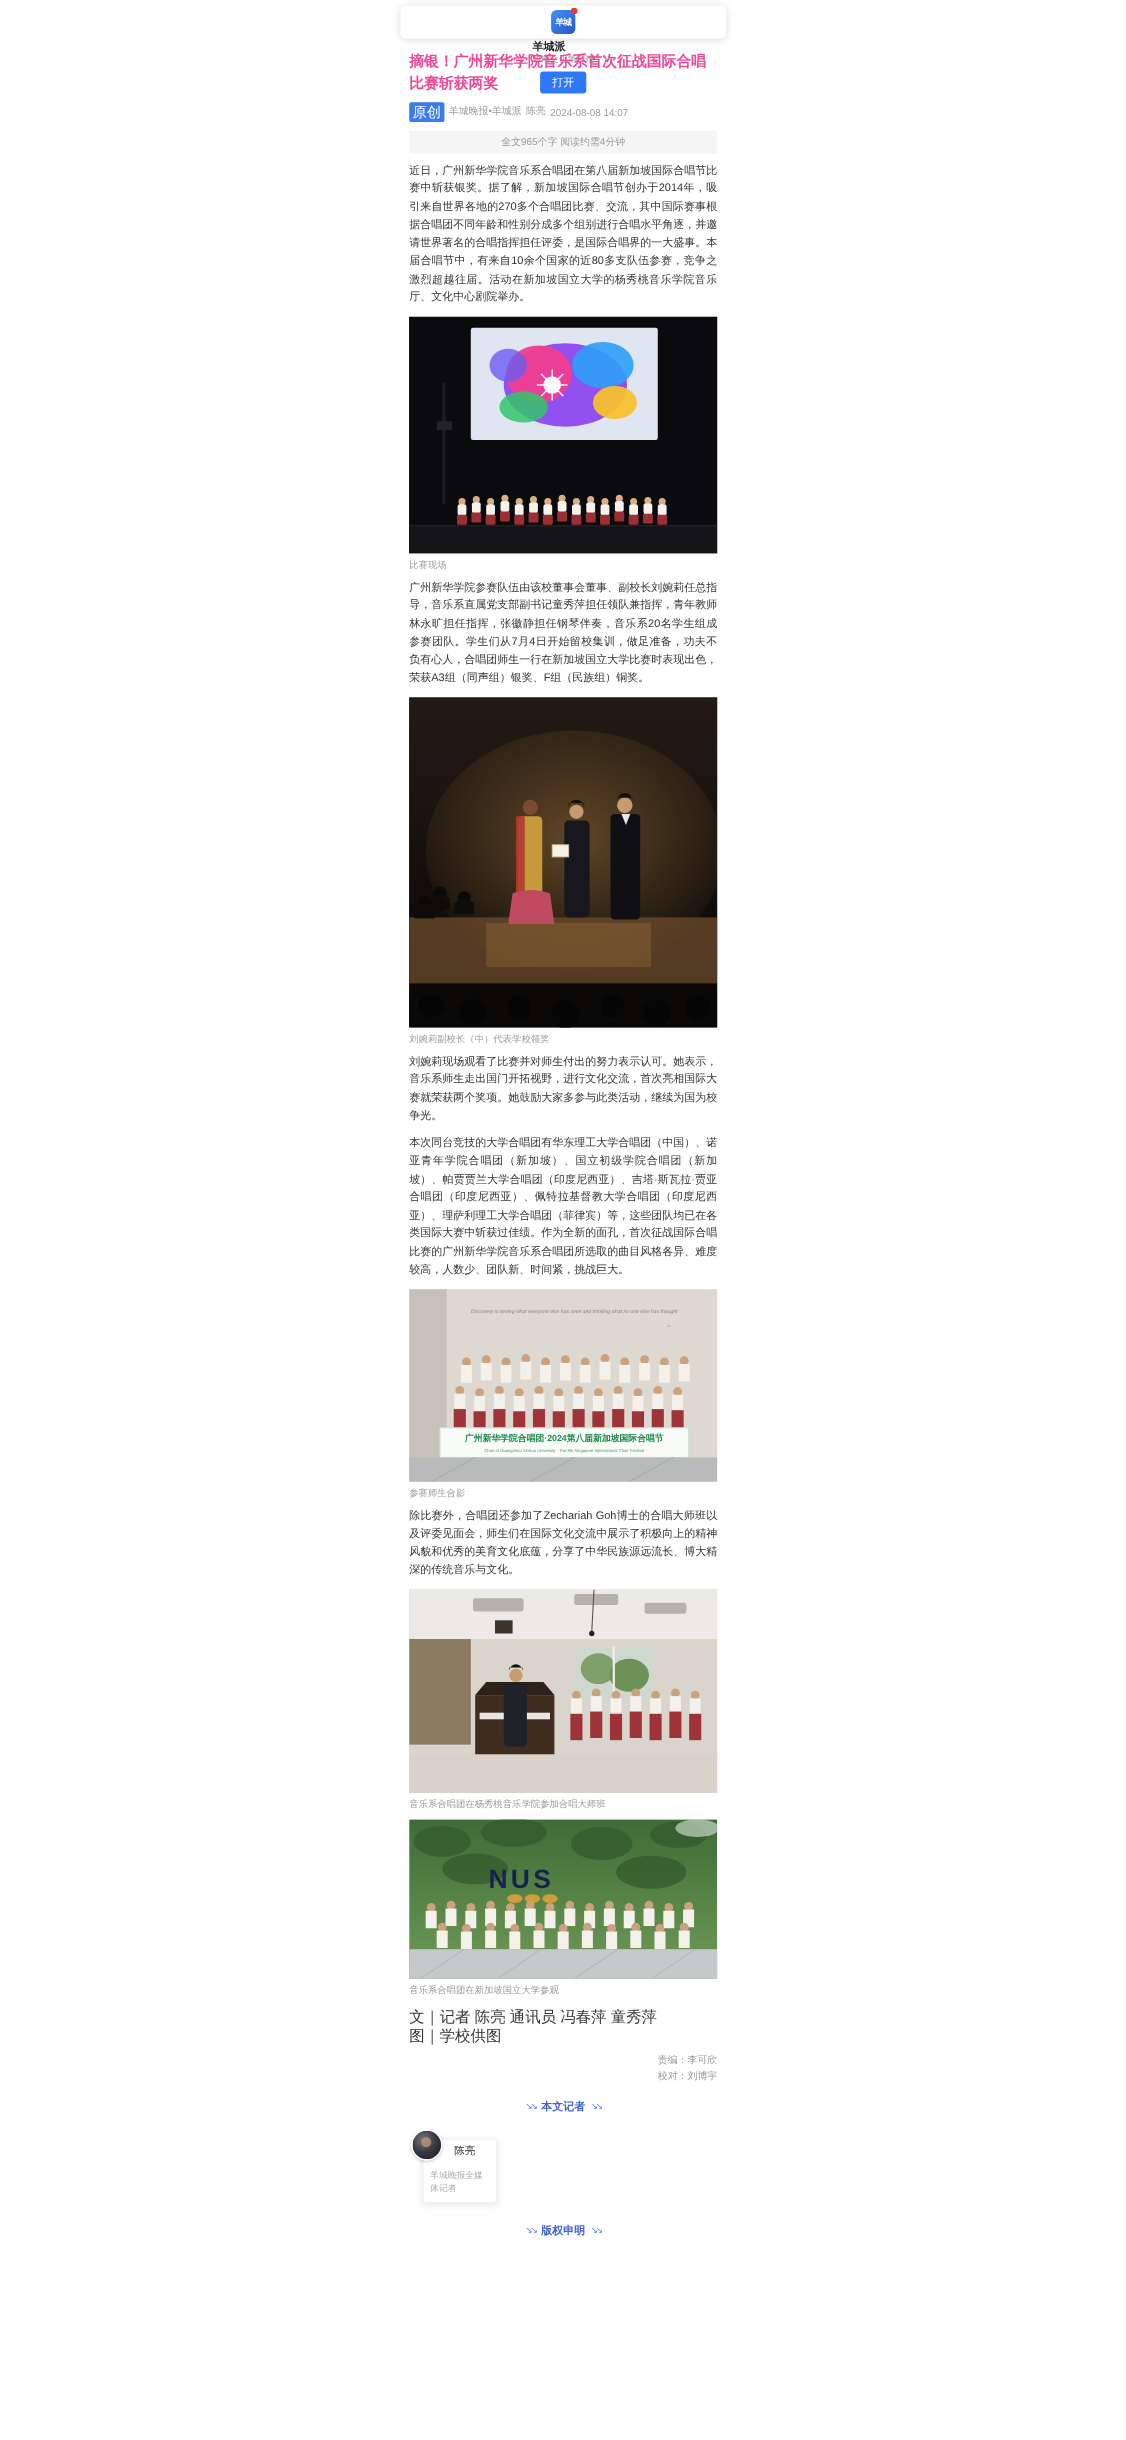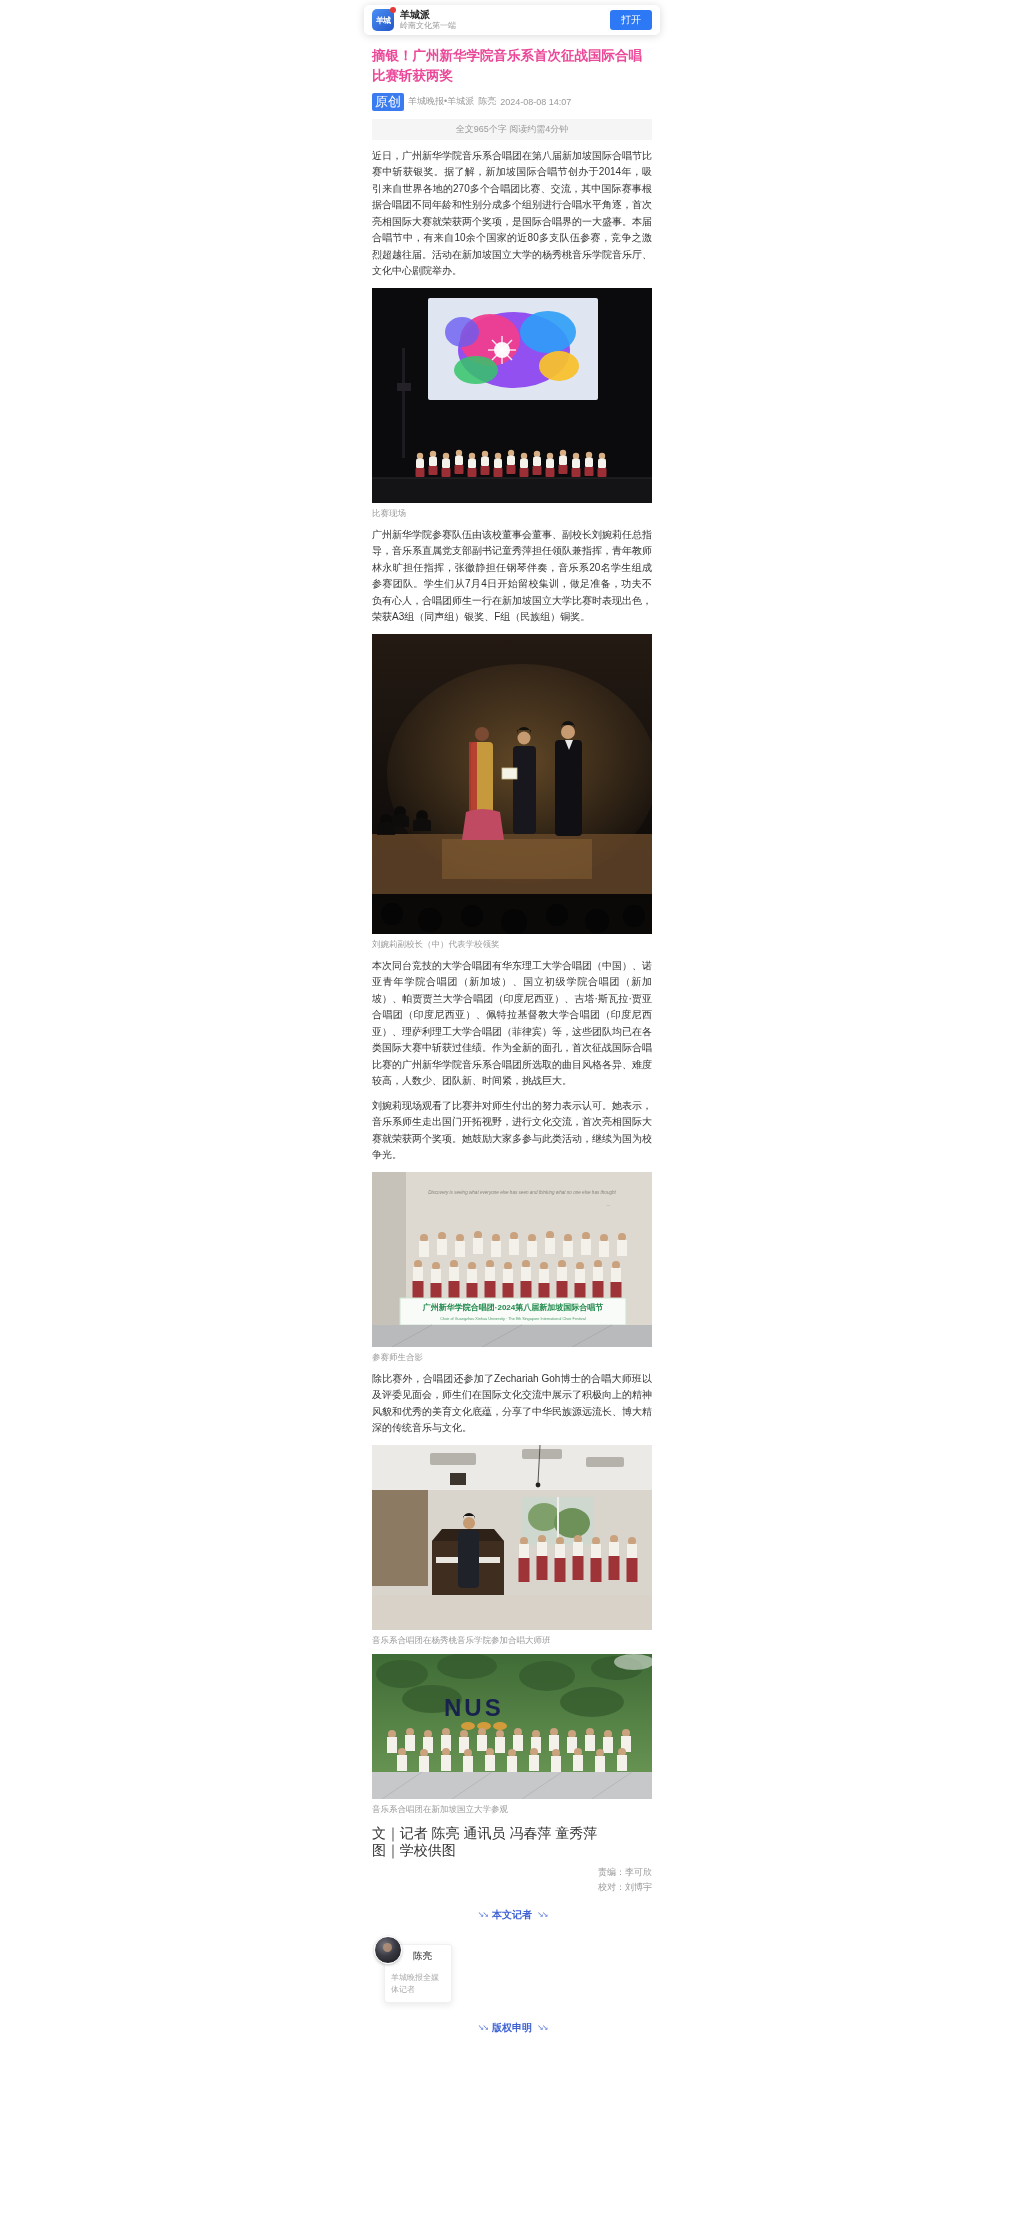--- a/index.html
+++ b/index.html
@@ -2,21 +2,21 @@
 <html><head>
 <meta charset="utf-8">
 <style>
   html,body{margin:0;padding:0;background:#fff;}
   body{font-family:"Liberation Sans","DejaVu Sans",sans-serif;color:#333;}
   .page{width:1024px;height:2218px;margin:0 auto;background:#fff;overflow:hidden;}
   .col{width:296px;margin:0 auto;padding-top:5px;}
 
   
   .appbar{display:flex;align-items:center;gap:6px;background:#fff;border-radius:5px;
-          box-shadow:0 1px 8px rgba(0,0,0,.15);padding:4px 8px;height:30px;box-sizing:border-box;}
+          box-shadow:0 1px 8px rgba(0,0,0,.15);padding:4px 8px;height:30px;box-sizing:border-box;flex-direction:column;}
   .app-icon{width:22px;height:22px;border-radius:5px;flex:0 0 22px;
             background:linear-gradient(135deg,#4a90f4,#2257c9);position:relative;
             display:flex;align-items:center;justify-content:center;color:#fff;
             font-size:8px;font-weight:bold;letter-spacing:-1px;}
   .app-icon .dot{position:absolute;top:-2px;right:-2px;width:6px;height:6px;border-radius:50%;background:#e53935;}
   .app-meta{flex:1;line-height:1.2;min-width:0;}
   .app-name{font-size:10px;color:#222;font-weight:bold;}
   .app-tagline{font-size:8px;color:#9a9a9a;}
   .open-btn{background:#2d78f4;color:#fff;font-size:10px;border:none;border-radius:3px;
             padding:3px 11px;cursor:pointer;font-family:inherit;}
@@ -97,21 +97,21 @@
 
     <h1 class="title">摘银！广州新华学院音乐系首次征战国际合唱比赛斩获两奖</h1>
     <div class="byline">
       <span class="badge">原创</span>
       <span>羊城晚报•羊城派</span>
       <span>陈亮</span>
       <span>2024-08-08 14:07</span>
     </div>
     <div class="metabar">全文965个字 阅读约需4分钟</div>
 
-    <p class="para">近日，广州新华学院音乐系合唱团在第八届新加坡国际合唱节比赛中斩获银奖。据了解，新加坡国际合唱节创办于2014年，吸引来自世界各地的270多个合唱团比赛、交流，其中国际赛事根据合唱团不同年龄和性别分成多个组别进行合唱水平角逐，首次亮相国际大赛就荣获两个奖项，是国际合唱界的一大盛事。本届合唱节中，有来自10余个国家的近80多支队伍参赛，竞争之激烈超越往届。活动在新加坡国立大学的杨秀桃音乐学院音乐厅、文化中心剧院举办。</p>
+    <p class="para">近日，广州新华学院音乐系合唱团在第八届新加坡国际合唱节比赛中斩获银奖。据了解，新加坡国际合唱节创办于2014年，吸引来自世界各地的270多个合唱团比赛、交流，其中国际赛事根据合唱团不同年龄和性别分成多个组别进行合唱水平角逐，并邀请世界著名的合唱指挥担任评委，是国际合唱界的一大盛事。本届合唱节中，有来自10余个国家的近80多支队伍参赛，竞争之激烈超越往届。活动在新加坡国立大学的杨秀桃音乐学院音乐厅、文化中心剧院举办。</p>
 
     <figure class="fig" style="margin-bottom:0">
       <svg viewBox="0 0 280 215" width="280" height="215">
         <rect width="280" height="215" fill="#0b0a0c"></rect>
         <rect x="56" y="10" width="170" height="102" rx="2" fill="#dfe6f2"></rect>
         <ellipse cx="142" cy="62" rx="56" ry="38" fill="#8a3ff0" opacity="0.9"></ellipse>
         <ellipse cx="118" cy="52" rx="30" ry="26" fill="#ef3e8f" opacity="0.95"></ellipse>
         <ellipse cx="176" cy="44" rx="28" ry="21" fill="#2e9df7" opacity="0.9"></ellipse>
         <ellipse cx="187" cy="78" rx="20" ry="15" fill="#f7c12e" opacity="0.95"></ellipse>
         <ellipse cx="104" cy="82" rx="22" ry="14" fill="#35c46a" opacity="0.85"></ellipse>
@@ -190,22 +190,22 @@
             <circle cx="100" cy="282" r="11"></circle>
           <circle cx="142" cy="288" r="13"></circle>
             <circle cx="185" cy="281" r="11"></circle>
             <circle cx="225" cy="287" r="12"></circle>
             <circle cx="262" cy="282" r="11"></circle>
         </g>
       </svg>
     </figure>
     <figcaption class="figcap">刘婉莉副校长（中）代表学校领奖</figcaption>
 
+    <p class="para">刘婉莉现场观看了比赛并对师生付出的努力表示认可。她表示，音乐系师生走出国门开拓视野，进行文化交流，首次亮相国际大赛就荣获两个奖项。她鼓励大家多参与此类活动，继续为国为校争光。</p>
     <p class="para">本次同台竞技的大学合唱团有华东理工大学合唱团（中国）、诺亚青年学院合唱团（新加坡）、国立初级学院合唱团（新加坡）、帕贾贾兰大学合唱团（印度尼西亚）、吉塔·斯瓦拉·贾亚合唱团（印度尼西亚）、佩特拉基督教大学合唱团（印度尼西亚）、理萨利理工大学合唱团（菲律宾）等，这些团队均已在各类国际大赛中斩获过佳绩。作为全新的面孔，首次征战国际合唱比赛的广州新华学院音乐系合唱团所选取的曲目风格各异、难度较高，人数少、团队新、时间紧，挑战巨大。</p>
-    <p class="para">刘婉莉现场观看了比赛并对师生付出的努力表示认可。她表示，音乐系师生走出国门开拓视野，进行文化交流，首次亮相国际大赛就荣获两个奖项。她鼓励大家多参与此类活动，继续为国为校争光。</p>
 
     <figure class="fig light" style="margin-bottom:0">
       <svg viewBox="0 0 280 175" width="280" height="175">
         <rect width="280" height="175" fill="#ddd8d0"></rect>
         <rect x="0" y="0" width="34" height="175" fill="#c6c2ba"></rect>
         <text x="150" y="22" font-size="4.6" fill="#8a857c" font-style="italic" text-anchor="middle">Discovery is seeing what everyone else has seen and thinking what no one else has thought</text>
         <text x="238" y="34" font-size="3.6" fill="#9a958c" font-style="italic" text-anchor="end">—</text>
         <g>
           <use href="#p-choir" x="52" y="66"></use>
             <use href="#p-choir" x="70" y="64"></use>

